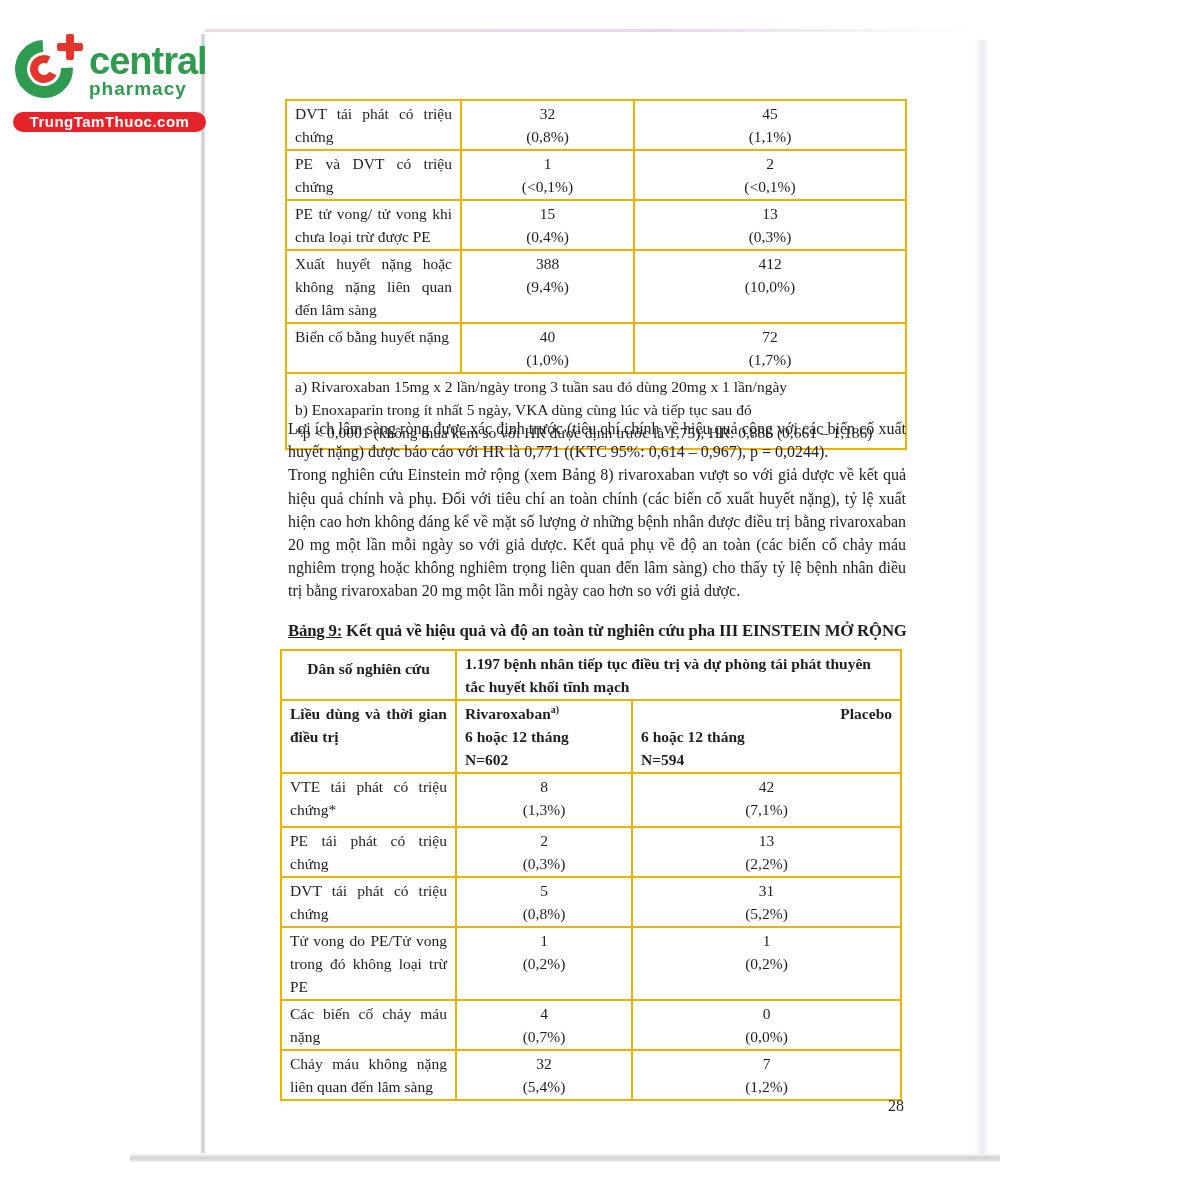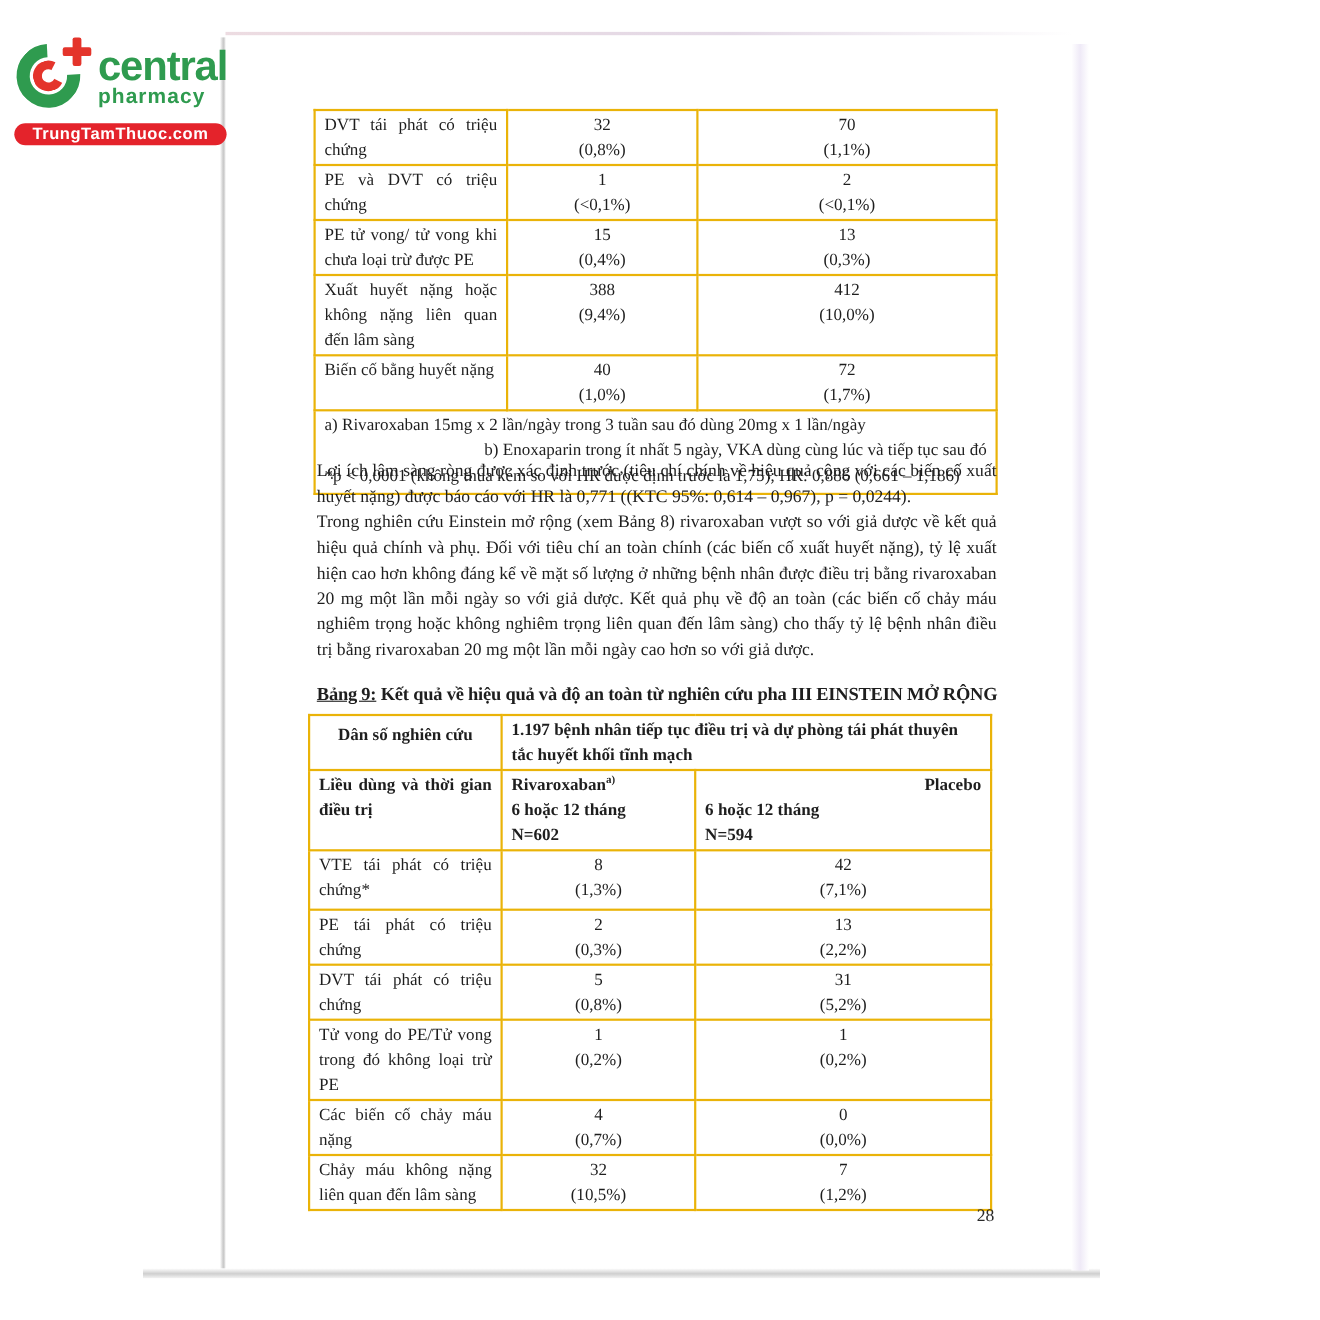--- a/index.html
+++ b/index.html
@@ -95,21 +95,21 @@
         <col style="width:272px">
       </colgroup>
     <tbody>
         <tr style="height:46px">
       <td class="lbl">DVT tái phát có triệu chứng</td>
       <td class="val">
             <span class="v">32</span>
             <span class="v">(0,8%)</span>
           </td>
       <td class="val c3pad">
-            <span class="v">70</span>
+            <span class="v">45</span>
             <span class="v">(1,1%)</span>
           </td>
     </tr>
     <tr style="height:48px">
       <td class="lbl">PE và DVT có triệu chứng</td>
       <td class="val">
             <span class="v">1</span>
             <span class="v">(&lt;0,1%)</span>
           </td>
       <td class="val c3pad">
@@ -146,21 +146,21 @@
             <span class="v">(1,0%)</span>
           </td>
       <td class="val c3pad">
             <span class="v">72</span>
             <span class="v">(1,7%)</span>
           </td>
     </tr>
     <tr style="height:76px">
       <td class="foot" colspan="3">
         <span class="v" style="text-align:left">a) Rivaroxaban 15mg x 2 lần/ngày trong 3 tuần sau đó dùng 20mg x 1 lần/ngày</span>
-        <span class="v" style="text-align:right">b) Enoxaparin trong ít nhất 5 ngày, VKA dùng cùng lúc và tiếp tục sau đó</span>
+        <span class="v" style="text-align:left">b) Enoxaparin trong ít nhất 5 ngày, VKA dùng cùng lúc và tiếp tục sau đó</span>
         <span class="v" style="text-align:left">*p &lt; 0,0001 (không thua kém so với HR được định trước là 1,75); HR: 0,886 (0,661 – 1,186)</span>
       </td>
     </tr>
   </tbody>
     </table>
 
   <div class="paras">
     <p>Lợi ích lâm sàng ròng được xác định trước (tiêu chí chính về hiệu quả cộng với các biến cố xuất huyết nặng) được báo cáo với HR là 0,771 ((KTC 95%: 0,614 – 0,967), p = 0,0244).</p>
     <p>Trong nghiên cứu Einstein mở rộng (xem Bảng 8) rivaroxaban vượt so với giả dược về kết quả hiệu quả chính và phụ. Đối với tiêu chí an toàn chính (các biến cố xuất huyết nặng), tỷ lệ xuất hiện cao hơn không đáng kể về mặt số lượng ở những bệnh nhân được điều trị bằng rivaroxaban 20 mg một lần mỗi ngày so với giả dược. Kết quả phụ về độ an toàn (các biến cố chảy máu nghiêm trọng hoặc không nghiêm trọng liên quan đến lâm sàng) cho thấy tỷ lệ bệnh nhân điều trị bằng rivaroxaban 20 mg một lần mỗi ngày cao hơn so với giả dược.</p>
   </div>
@@ -245,21 +245,21 @@
           </td>
       <td class="val c3pad">
             <span class="v">0</span>
             <span class="v">(0,0%)</span>
           </td>
     </tr>
     <tr style="height:49px">
       <td class="lbl">Chảy máu không nặng liên quan đến lâm sàng</td>
       <td class="val">
             <span class="v">32</span>
-            <span class="v">(10,5%)</span>
+            <span class="v">(5,4%)</span>
           </td>
       <td class="val c3pad">
             <span class="v">7</span>
             <span class="v">(1,2%)</span>
           </td>
     </tr>
   </tbody>
     </table>
 
   <div class="page-number">28</div>

